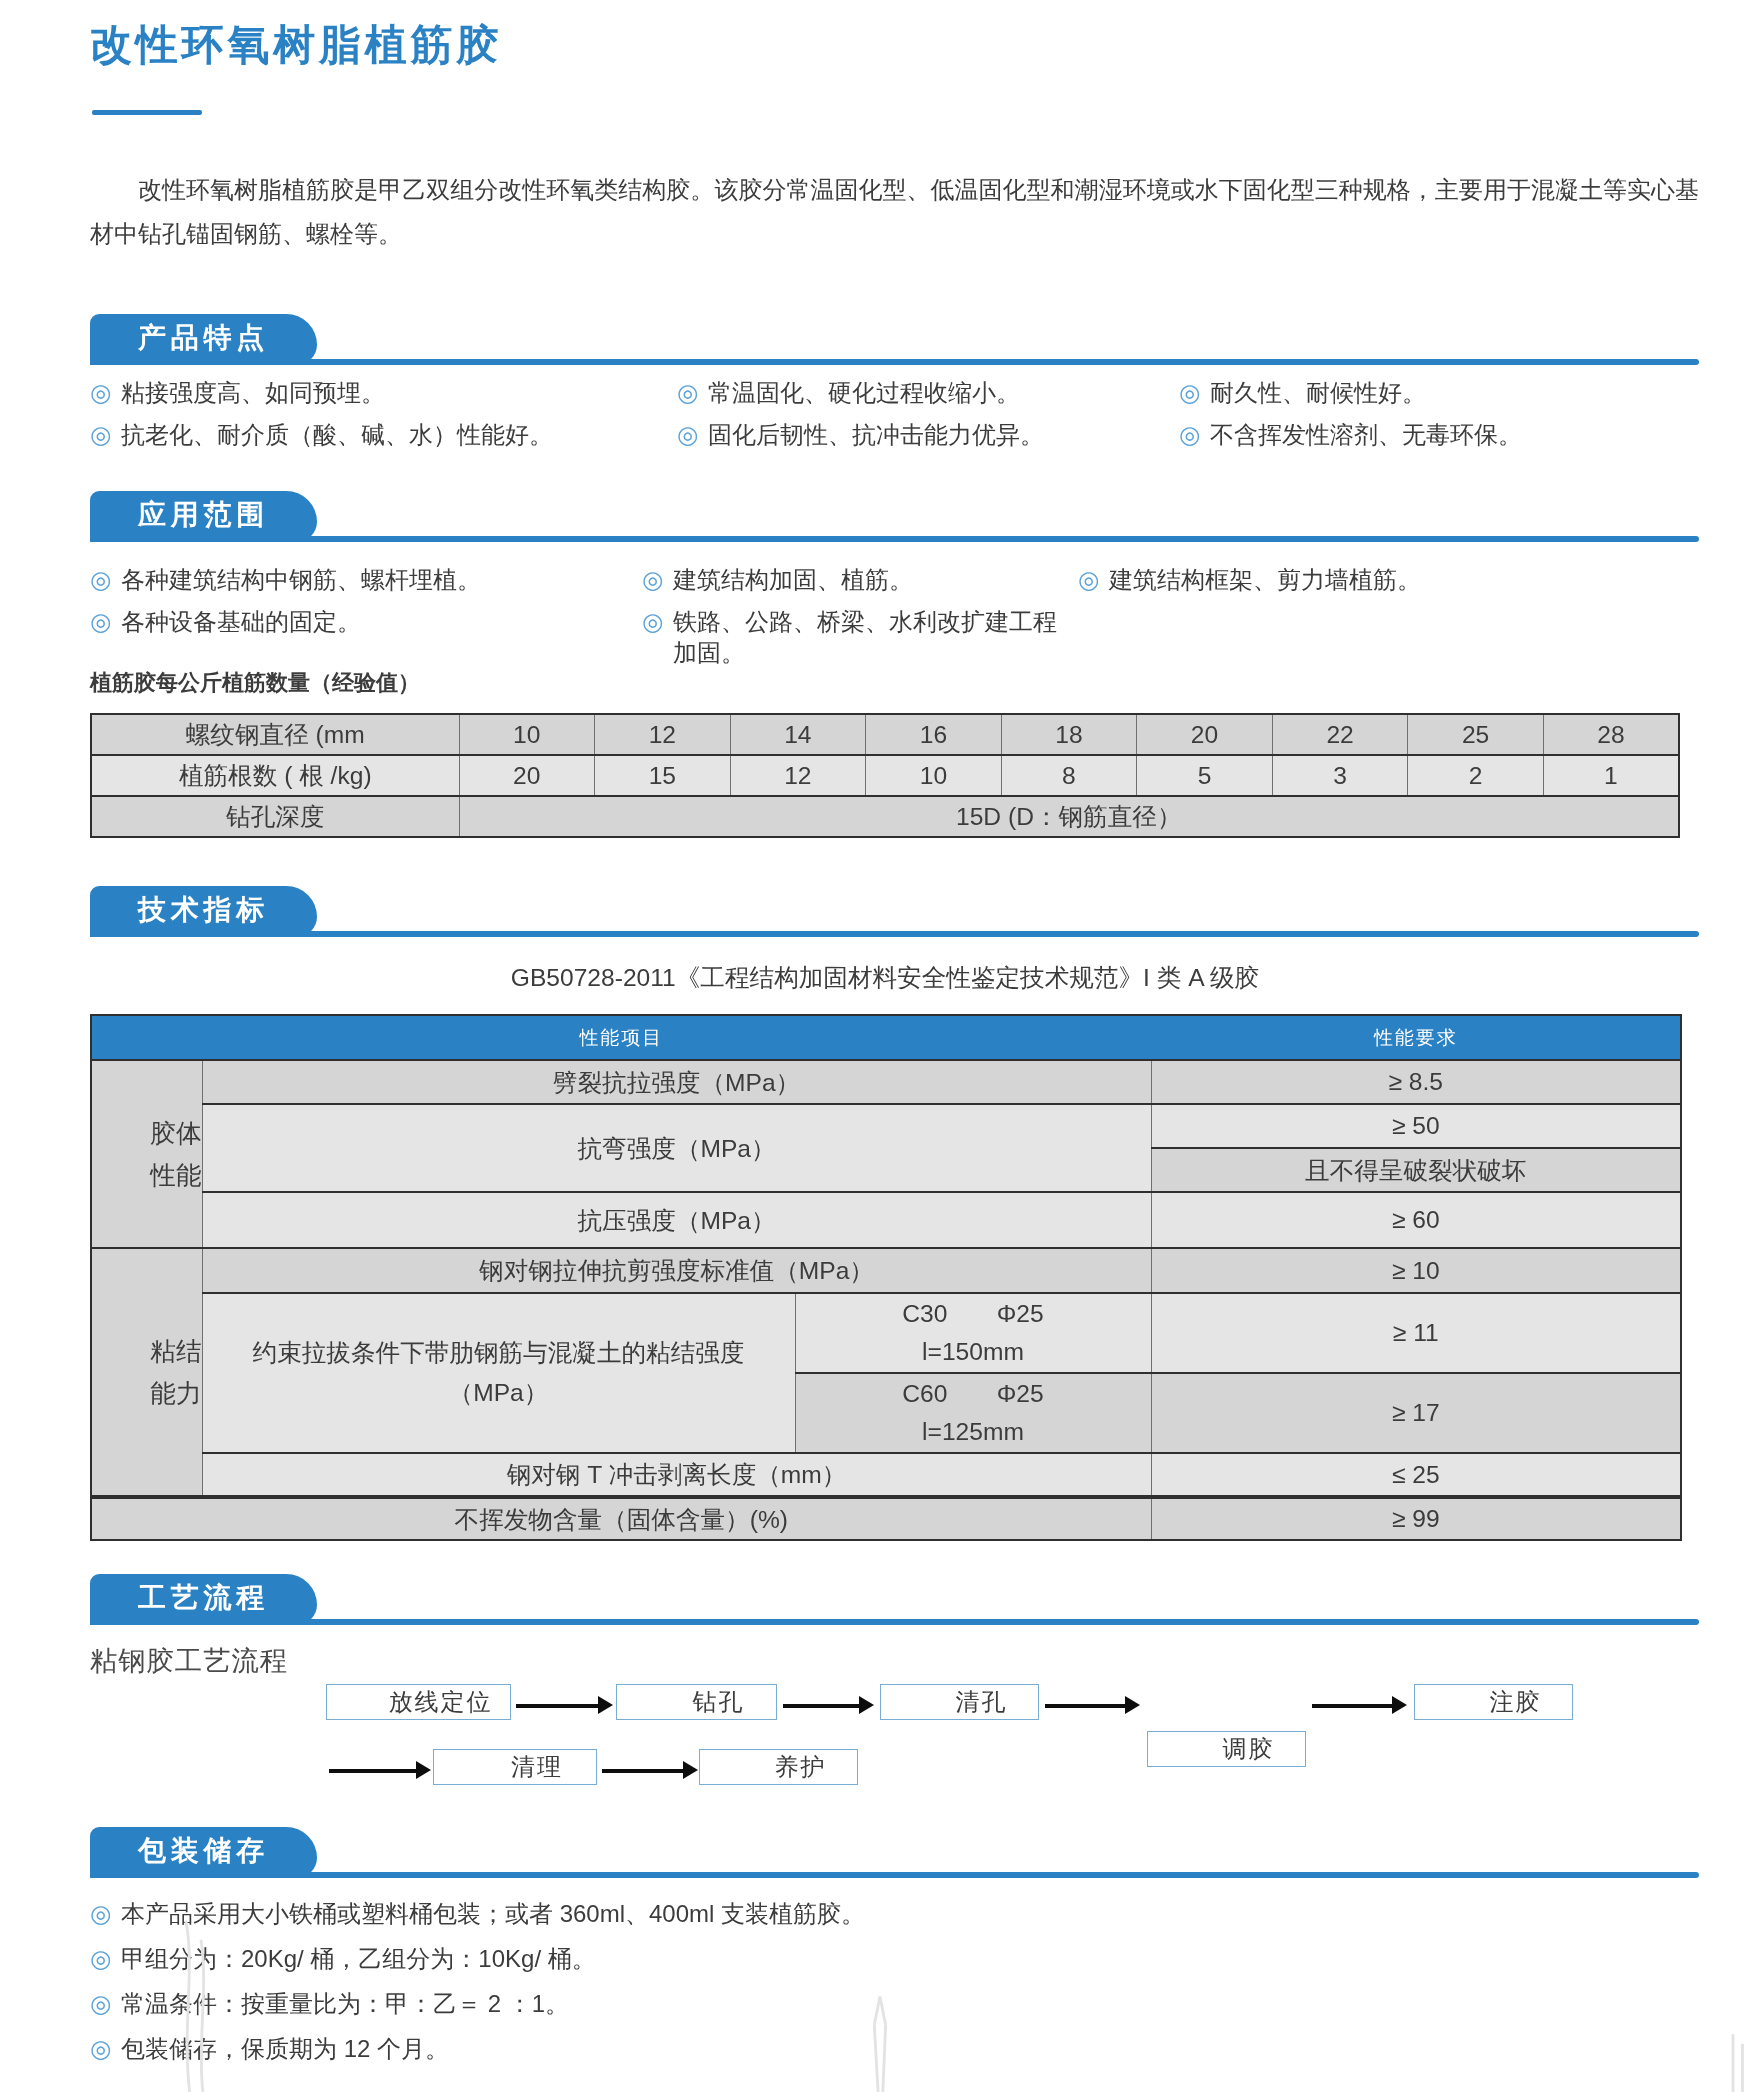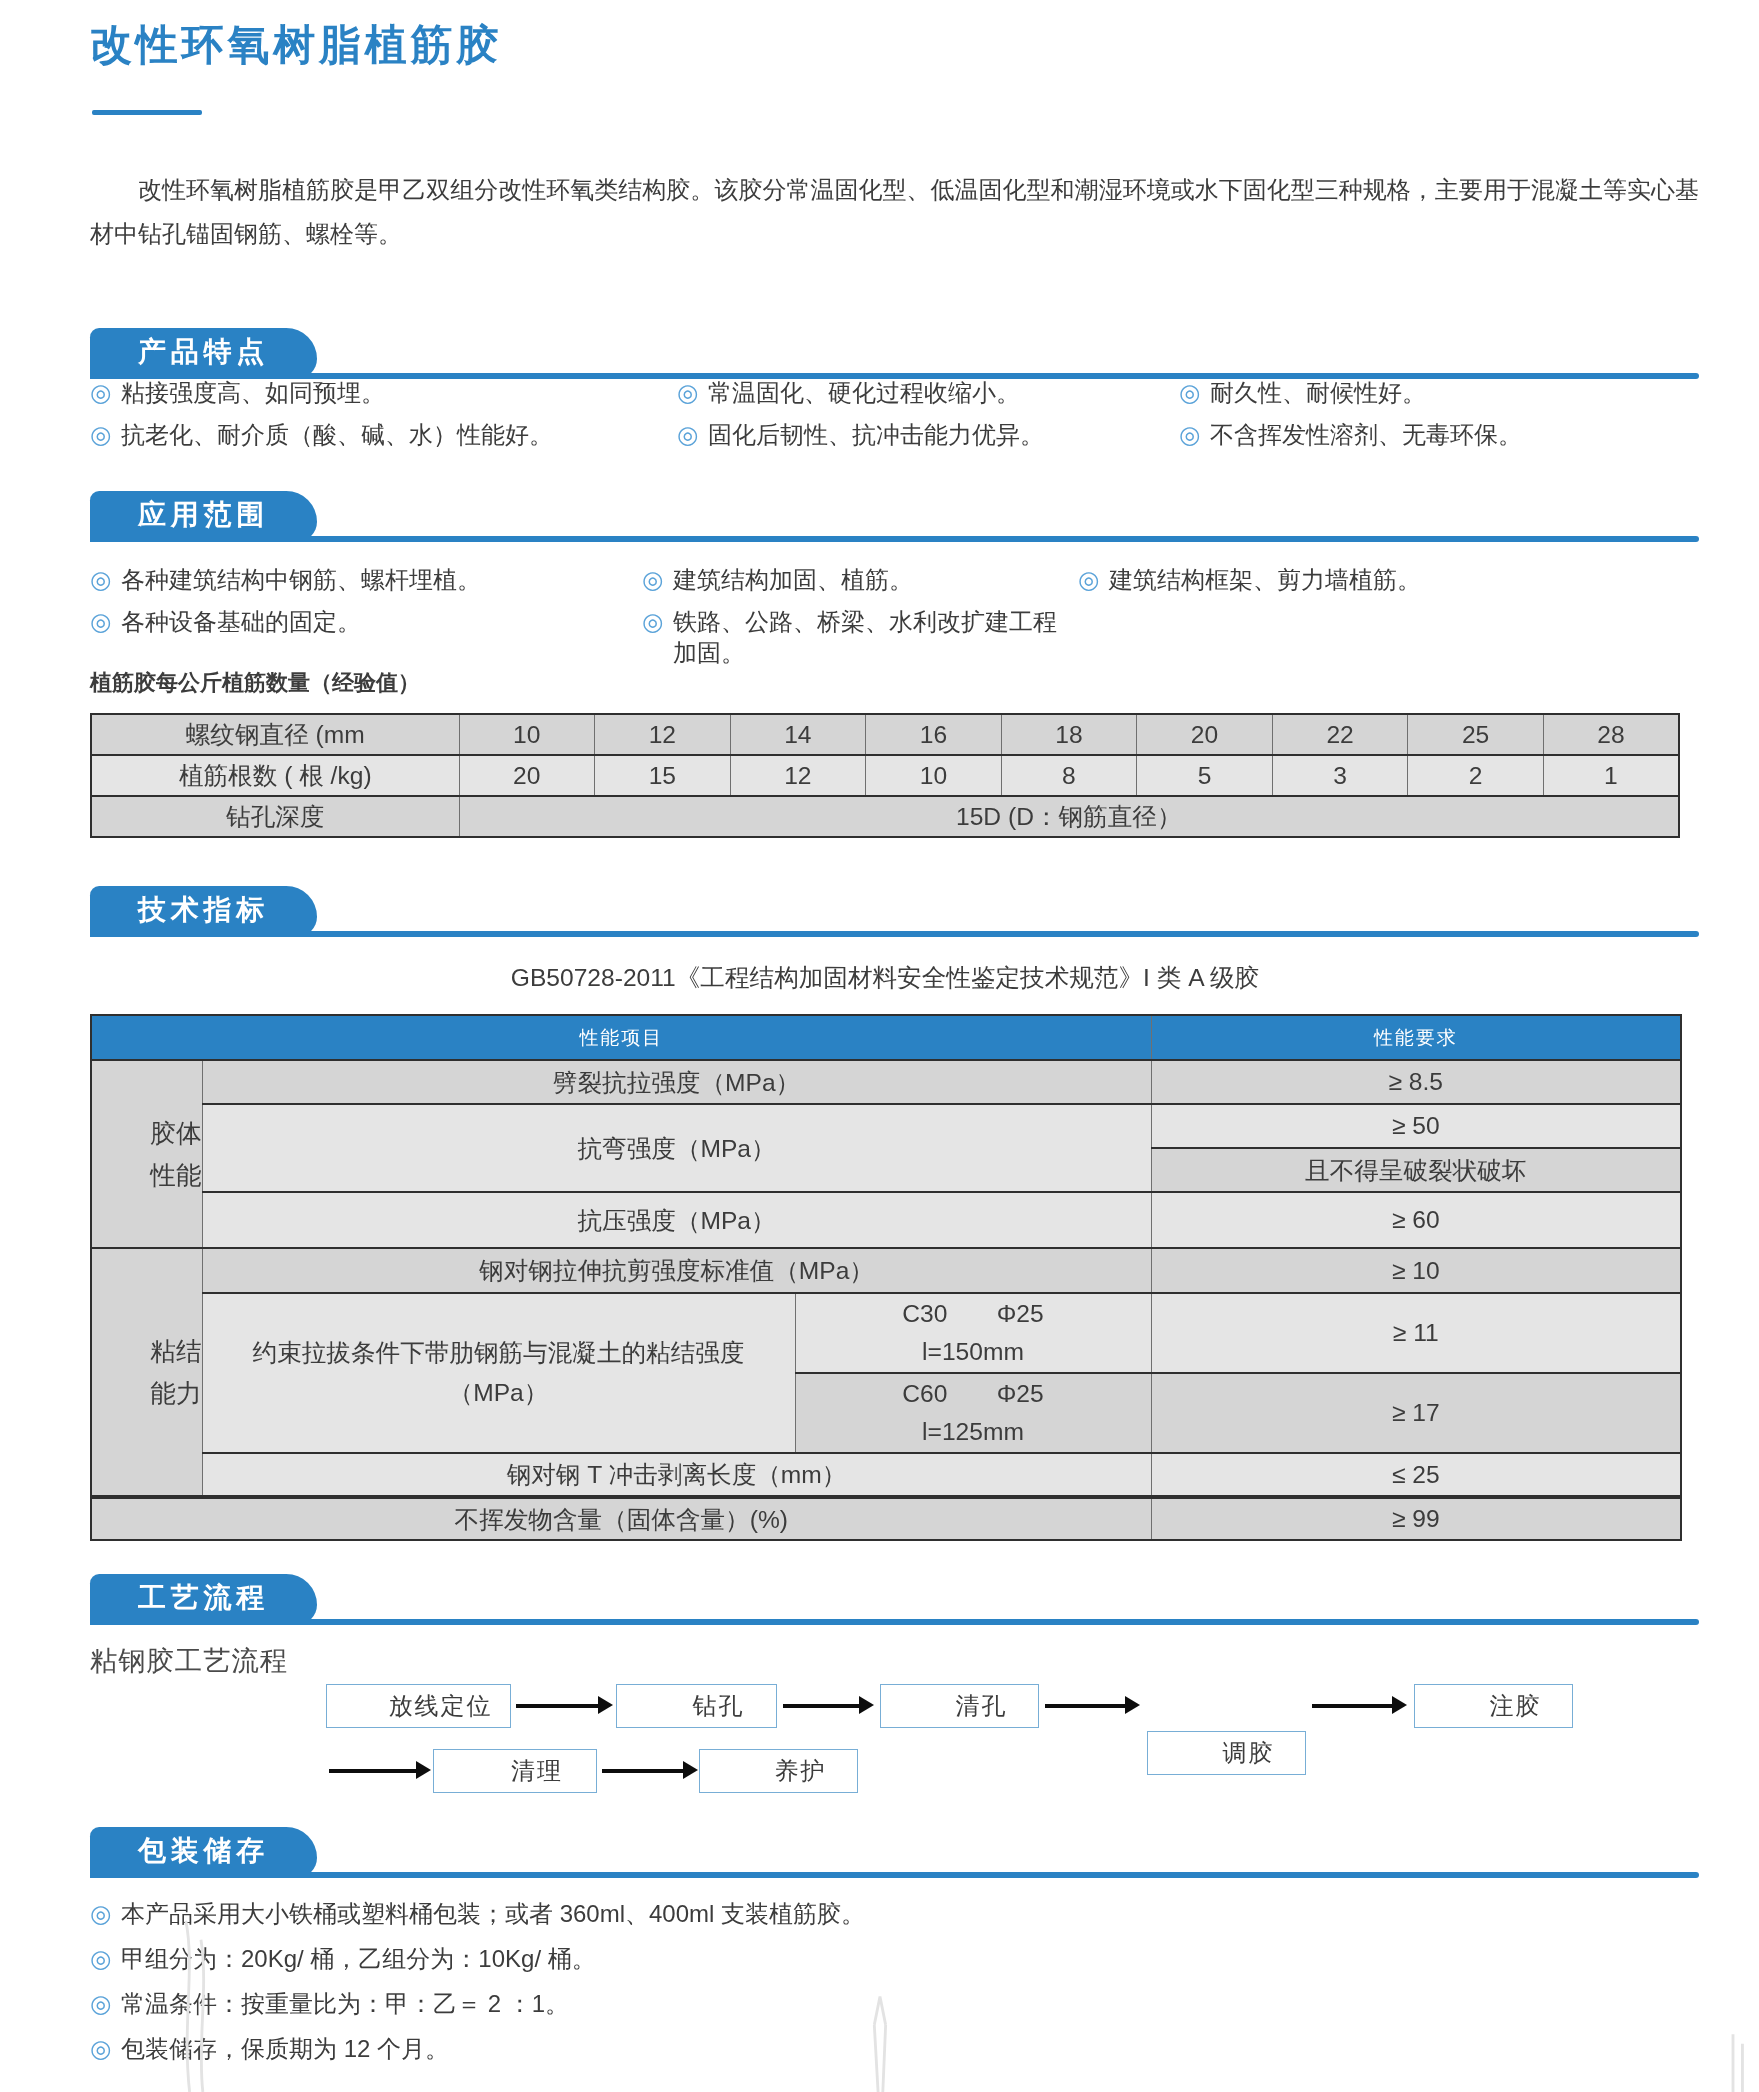--- a/index.html
+++ b/index.html
@@ -58,39 +58,39 @@
   .t2 td{border-left:0.9px solid var(--bthin);border-top:2.8px solid var(--bdark);
          text-align:center;vertical-align:middle;padding:0;}
   .t2 td.hd{background:var(--accent);color:#ffffff;font-size:19px;letter-spacing:1.9px;}
   .t2 td.grp{white-space:pre-line;line-height:42px;font-size:25.6px;text-align:right;}
   .t2 tr.last td{border-top:4.7px solid var(--bdark);}
   .sub2{line-height:38px;}
 
   
   .proc-subtitle{left:90px;top:1643px;font-size:27.4px;color:#4a4a4a;letter-spacing:0.9px;}
   .flow{left:90px;top:1684px;width:1609px;height:112px;}
-  .fbox{position:absolute;height:44px;background:#ffffff;border:1.9px solid var(--boxblue);
+  .fbox{position:absolute;height:36px;background:#ffffff;border:1.9px solid var(--boxblue);
         box-sizing:border-box;display:flex;align-items:center;justify-content:center;
         font-size:24px;letter-spacing:1.9px;padding-left:44px;}
   .farrow{position:absolute;height:3.8px;background:#0d0d0d;}
   .farrow::after{content:"";position:absolute;right:-14px;top:-7.6px;width:0;height:0;
         border-left:15px solid #0d0d0d;border-top:9.5px solid transparent;border-bottom:9.5px solid transparent;}
 
   
   .wm{left:0;top:1883px;width:1759px;height:209px;pointer-events:none;}
 </style>
 </head>
 <body>
 
 <div class="abs page-title">改性环氧树脂植筋胶</div>
 <div class="abs title-dash"></div>
 
 <div class="abs intro">改性环氧树脂植筋胶是甲乙双组分改性环氧类结构胶。该胶分常温固化型、低温固化型和潮湿环境或水下固化型三种规格，主要用于混凝土等实心基材中钻孔锚固钢筋、螺栓等。</div>
 
-<div class="abs section-head" style="top:328px;text-decoration:underline;">
+<div class="abs section-head" style="top:314px;text-decoration:underline;">
   <div class="badge">产品特点</div>
   <div class="rule"></div>
 </div>
 <div class="abs bullets features-grid">
   <div class="bullet">
       <span class="ico">◎</span>
       <span>粘接强度高、如同预埋。</span>
     </div>
   <div class="bullet">
       <span class="ico">◎</span>

